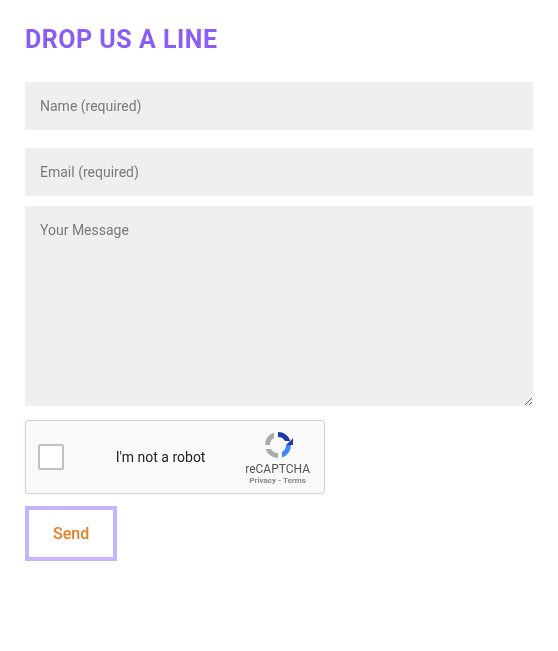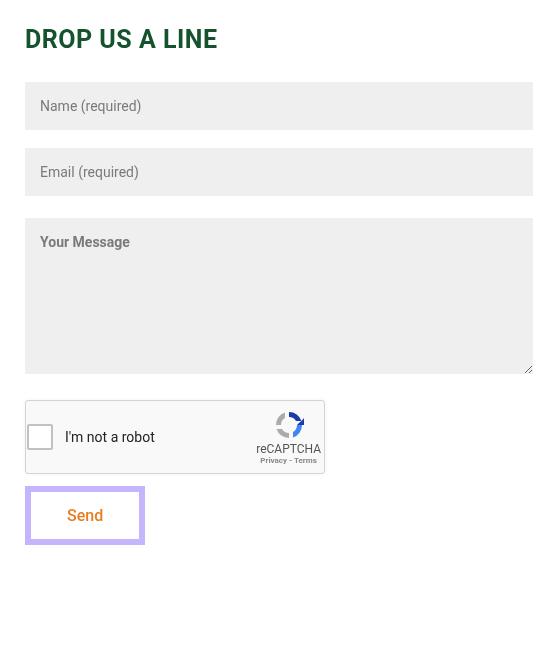--- a/index.html
+++ b/index.html
@@ -10,21 +10,21 @@
     body {
       font-family: -apple-system, BlinkMacSystemFont, "Segoe UI", Roboto, Helvetica, Arial, sans-serif;
       background: #fff;
       width: 558px;
       height: 651px;
       padding: 25px;
     }
     .page-title {
       font-size: 25px;
       font-weight: 700;
-      color: #14532d;
+      color: #8b5cf6;
       letter-spacing: 0.5px;
       margin-bottom: 28px;
     }
     .form-row {
       display: flex;
       margin-bottom: 18px;
     }
     .form-input {
       background: #efefef;
       border: none;
@@ -35,40 +35,40 @@
       width: 100%;
       font-family: inherit;
     }
     .form-input::placeholder {
       color: #7a7a7a;
     }
     .form-row .form-input {
       flex: 1;
     }
     .full-row {
-      margin-bottom: 22px;
+      margin-bottom: 10px;
     }
     .textarea {
       resize: vertical;
-      height: 156px;
-      font-weight: bold;
+      height: 200px;
     }
     .recaptcha-box {
       width: 300px;
       height: 74px;
       border: 1px solid #d3d3d3;
       border-radius: 3px;
       background: #f9f9f9;
       display: flex;
       align-items: center;
-      padding: 0 1px;
+      padding: 0 12px;
       margin-top: 10px;
       margin-bottom: 12px;
       box-shadow: 0 0 4px rgba(0,0,0,0.05);
       position: relative;
+      text-align: center;
     }
     .recaptcha-checkbox {
       width: 26px;
       height: 26px;
       border: 2px solid #c1c1c1;
       border-radius: 2px;
       background: #fff;
       cursor: pointer;
       flex-shrink: 0;
     }
@@ -95,25 +95,25 @@
       color: #555;
       margin-top: 1px;
     }
     .recaptcha-terms {
       font-size: 8px;
       color: #888;
       font-weight: bold;
     }
     .send-button {
       background: #fff;
-      border: 6px solid #c4b5fd;
+      border: 4px solid #c4b5fd;
       color: #e67e22;
       font-size: 16px;
       font-weight: 500;
-      padding: 14px 36px;
+      padding: 14px 24px;
       cursor: pointer;
       font-family: inherit;
     }
   </style>
 </head>
 <body>
 
 <h1 class="page-title">DROP US A LINE</h1>
 
 <form>

